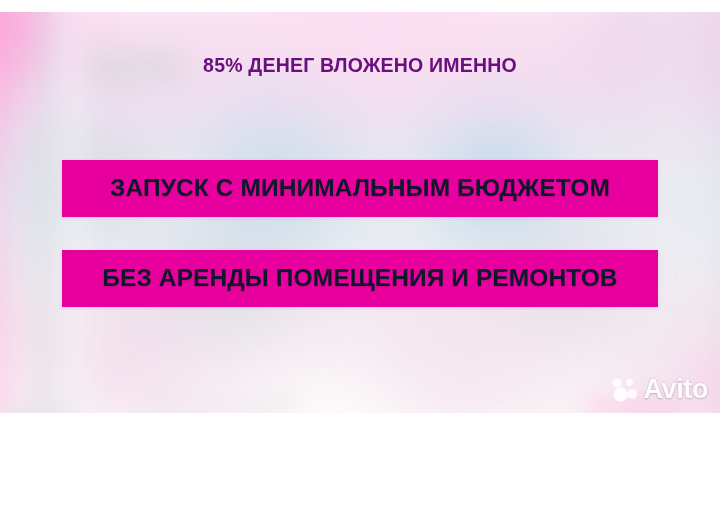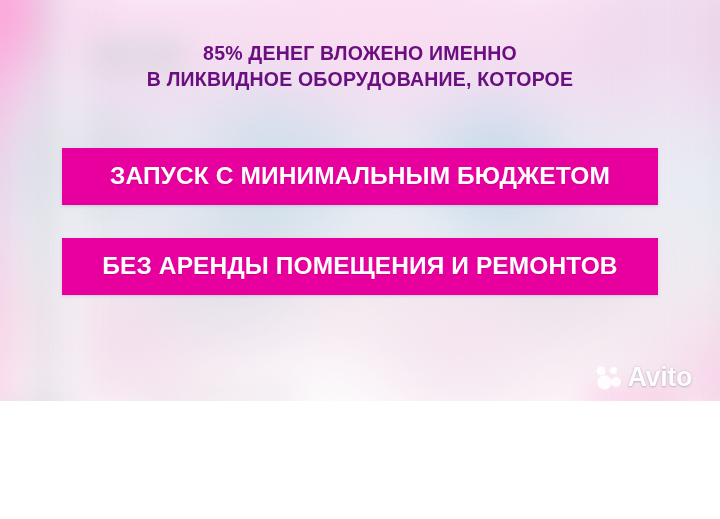--- a/index.html
+++ b/index.html
@@ -11,20 +11,21 @@
   body {
     font-family: "Liberation Sans", "DejaVu Sans", sans-serif;
   }
 
   #banner {
     position: relative;
     width: 720px;
     height: 401px;
     overflow: hidden;
     background: #f4f1f4;
+    margin-top: 12px;
   }
 
   
   .bg-layer {
     position: absolute;
     inset: -60px;
     pointer-events: none;
   }
 
   
@@ -128,34 +129,34 @@
     height: 57px;
     margin-bottom: 33px;
     background: #e8009e;
     display: flex;
     align-items: center;
     justify-content: center;
     box-shadow: 0 1px 3px rgba(90,60,90,0.18);
   }
   .bar:last-child { margin-bottom: 0; text-align: center; }
   .bar-text {
-    color: #ffffff;
+    color: #0f172a;
     font-size: 24.5px;
     font-weight: bold;
     line-height: 1;
     letter-spacing: 0.1px;
     text-transform: uppercase;
     white-space: nowrap;
     text-shadow: 0 1px 1px rgba(120,0,80,0.25);
   }
 
   
   .watermark {
     position: absolute;
-    right: 28px;
+    right: 12px;
     bottom: 10px;
     display: flex;
     align-items: center;
     gap: 4px;
     opacity: 0.92;
   }
   .wm-logo { display: block; }
   .wm-text {
     color: #ffffff;
     font-size: 27px;
@@ -173,21 +174,20 @@
 <div id="banner">
 
   <div class="bg-layer bg-base"></div>
   <div class="bg-layer bg-blobs"></div>
   <div class="bg-layer bg-streaks"></div>
   <div class="bg-layer bg-shapes"></div>
   <div class="bg-layer bg-veil"></div>
 
   <div class="headline">
     <span class="hl-line">85% ДЕНЕГ ВЛОЖЕНО ИМЕННО</span>
-    <span class="hl-line">В ЛИКВИДНОЕ ОБОРУДОВАНИЕ, КОТОРОЕ</span>
   </div>
 
   <div class="bars">
 
     <div class="bar">
       <span class="bar-text">ЗАПУСК С МИНИМАЛЬНЫМ БЮДЖЕТОМ</span>
     </div>
 
 
 

